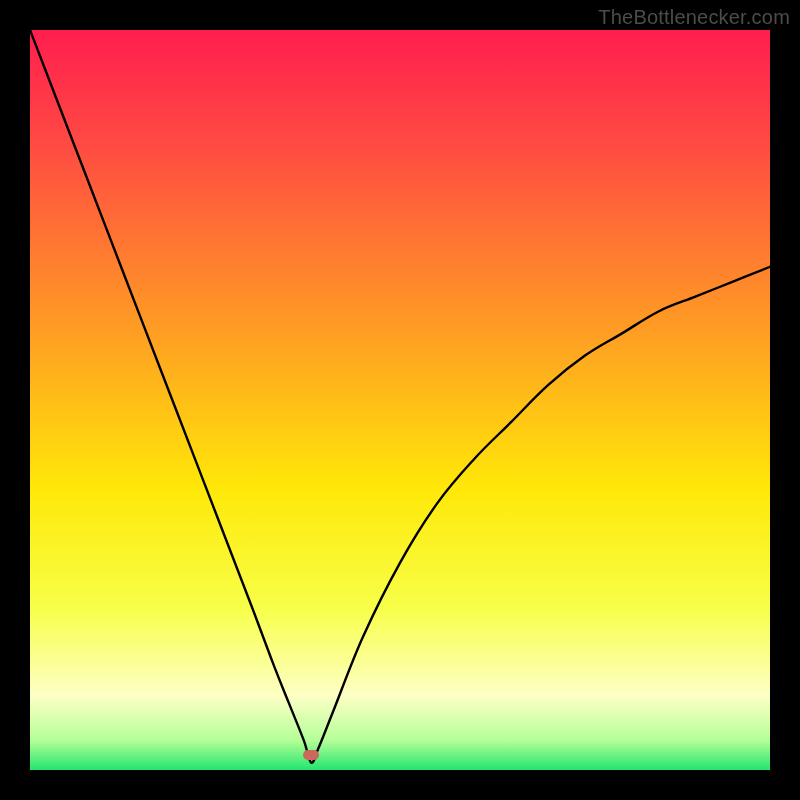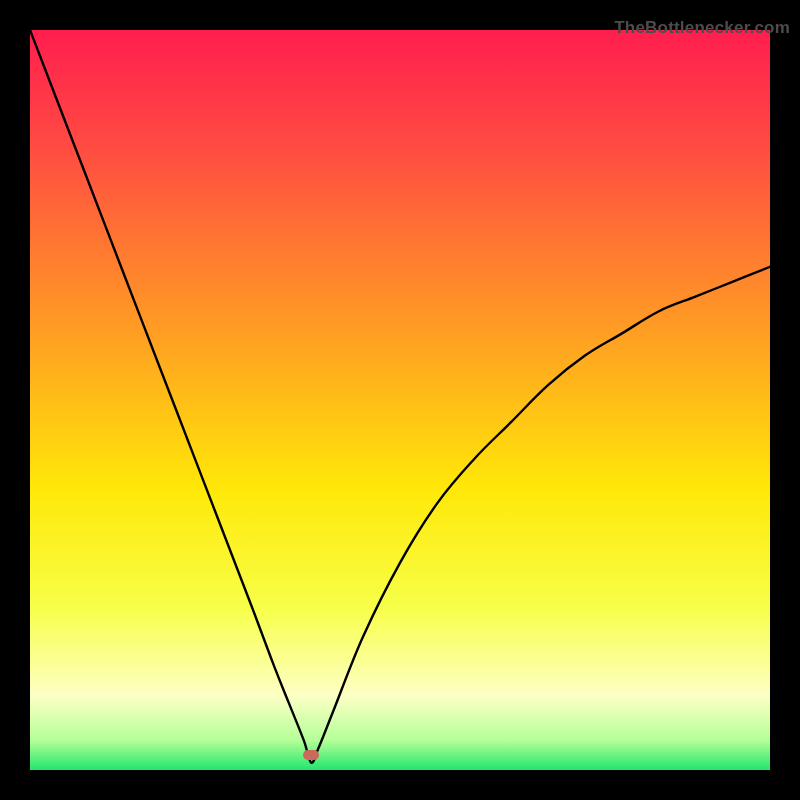--- a/index.html
+++ b/index.html
@@ -15,25 +15,25 @@
     left: 30px; top: 30px;
     width: 740px; height: 740px;
     overflow: hidden;
   }
   .gradient {
     position: absolute;
     inset: 0;
   }
   .attribution {
     position: absolute;
-    top: 18px; right: 10px;
+    top: 6px; right: 10px;
     color: #4c4c4c;
-    font-size: 17px;
+    font-size: 20px;
     letter-spacing: 0.2px;
-    font-weight: 700;
+    font-weight: 400;
   }
   .curve-svg {
     position: absolute;
     inset: 0;
     width: 100%; height: 100%;
   }
   .marker {
     position: absolute;
     width: 16px; height: 10px;
     border-radius: 5px / 5px;

